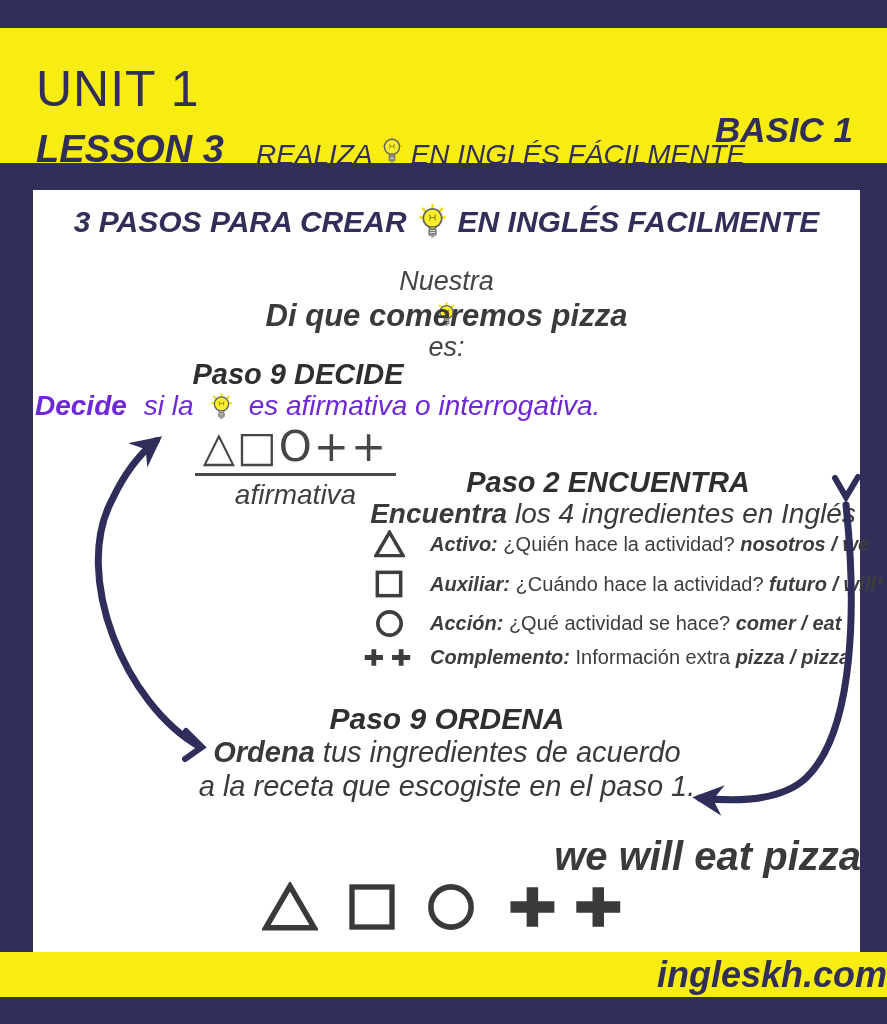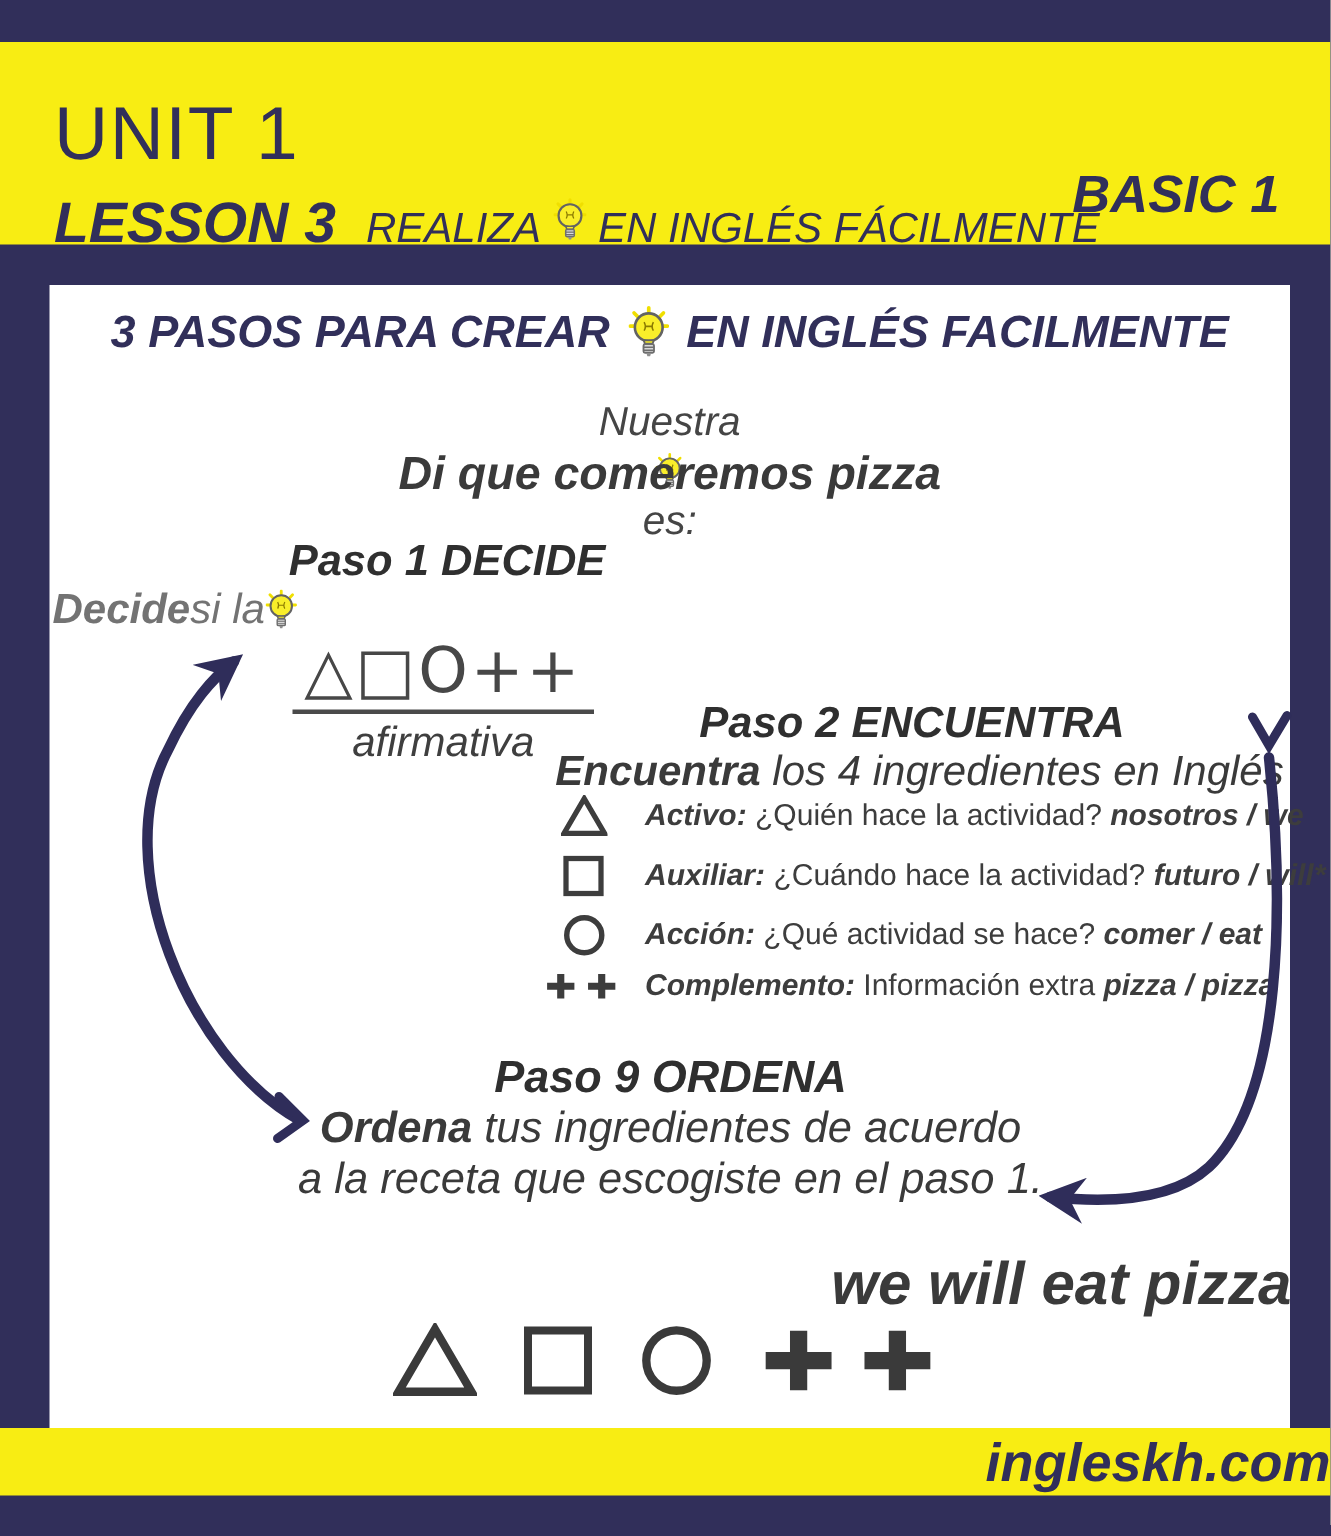--- a/index.html
+++ b/index.html
@@ -6,37 +6,37 @@
   .page{
     position:relative;width:887px;height:1024px;margin:0 auto;
     background:#312f5a;overflow:hidden;
     font-family:"Liberation Sans",sans-serif;color:#3b3b3b;
   }
   .b{font-weight:bold;}
 
   
   .band-top{position:absolute;left:0;top:28px;width:887px;height:135px;background:#f8ed13;}
   .unit{position:absolute;left:36px;top:32px;font-size:50px;font-weight:400;color:#312f5a;letter-spacing:1px;}
-  .lesson-row{position:absolute;left:36px;top:100px;display:flex;align-items:center;gap:20px;color:#312f5a;white-space:nowrap;}
+  .lesson-row{position:absolute;left:36px;top:100px;display:flex;align-items:flex-end;gap:32px;color:#312f5a;white-space:nowrap;}
   .lesson{font-size:38px;font-weight:bold;font-style:italic;}
   .lesson-sub{font-size:28px;font-style:italic;display:flex;align-items:baseline;gap:8px;}
   .basic{position:absolute;right:34px;top:82px;font-size:35px;font-weight:bold;font-style:italic;color:#312f5a;}
 
   
   .card{position:absolute;left:33px;top:190px;width:827px;height:762px;background:#ffffff;}
   .abs{position:absolute;}
 
   .main-title{left:0;top:14px;width:100%;display:flex;justify-content:center;align-items:center;gap:12px;
     font-size:30px;font-weight:bold;font-style:italic;color:#312f5a;white-space:nowrap;}
   .goal-line{left:0;top:76px;width:100%;display:flex;justify-content:center;align-items:center;gap:5px;
     font-size:27px;font-style:italic;color:#454545;white-space:nowrap;flex-direction:column;}
   .goal-text{left:0;top:108px;width:100%;text-align:center;font-size:31px;font-weight:bold;font-style:italic;color:#3a3a3a;}
 
   .s1-head{left:0;top:168px;width:530px;text-align:center;font-size:29px;font-weight:bold;font-style:italic;color:#2f2f2f;}
-  .s1-body{left:2px;top:200px;display:flex;align-items:center;gap:0;font-size:28px;font-style:italic;color:#737373;white-space:nowrap;}
+  .s1-body{left:2px;top:200px;display:flex;align-items:center;gap:17px;font-size:28px;font-style:italic;color:#6d28d9;white-space:nowrap;}
   .s1-formula{left:140px;top:236px;width:245px;text-align:center;}
   .formula{display:inline-block;font-family:"DejaVu Sans",sans-serif;font-size:42px;line-height:1;
     color:#474747;border-bottom:3.5px solid #4a4a4a;padding:0 8px 5px;letter-spacing:2px;}
   .formula-label{font-size:28px;font-style:italic;color:#3f3f3f;margin-top:3px;}
 
   .s2-head{left:415px;top:276px;width:320px;text-align:center;font-size:29px;font-weight:bold;font-style:italic;color:#2f2f2f;white-space:nowrap;}
   .s2-body{left:325px;top:308px;width:510px;text-align:center;font-size:28px;font-style:italic;color:#3a3a3a;white-space:nowrap;}
   .ing-row{left:330px;display:flex;align-items:center;gap:15px;white-space:nowrap;color:#3d3d3d;}
   .ing-icon{width:52px;display:flex;justify-content:center;align-items:center;color:#3d3d3d;}
   .ing-text{font-size:20px;}
@@ -111,27 +111,28 @@
 
     <div class="abs goal-line">
       <span>Nuestra</span>
       <svg class="bulb" width="19" height="25" viewBox="0 0 26 34">
           <use href="#bulb-shape"></use>
         </svg>
       <span>es:</span>
     </div>
     <div class="abs goal-text">Di que comeremos pizza</div>
 
-    <div class="abs s1-head">Paso 1 DECIDE</div>
+    <div class="abs s1-head">Paso 9 DECIDE</div>
     <div class="abs s1-body">
       <span class="b">Decide</span>
       <span>si la</span>
       <svg class="bulb" width="21" height="27" viewBox="0 0 26 34">
           <use href="#bulb-shape"></use>
         </svg>
+      <span>es afirmativa o interrogativa.</span>
     </div>
     <div class="abs s1-formula">
       <span class="formula">△□O++</span>
       <div class="formula-label">afirmativa</div>
     </div>
 
     <div class="abs s2-head">Paso 2 ENCUENTRA</div>
     <div class="abs s2-body">
       <span class="b">Encuentra</span>
       <span>los 4 ingredientes en Inglés</span>

